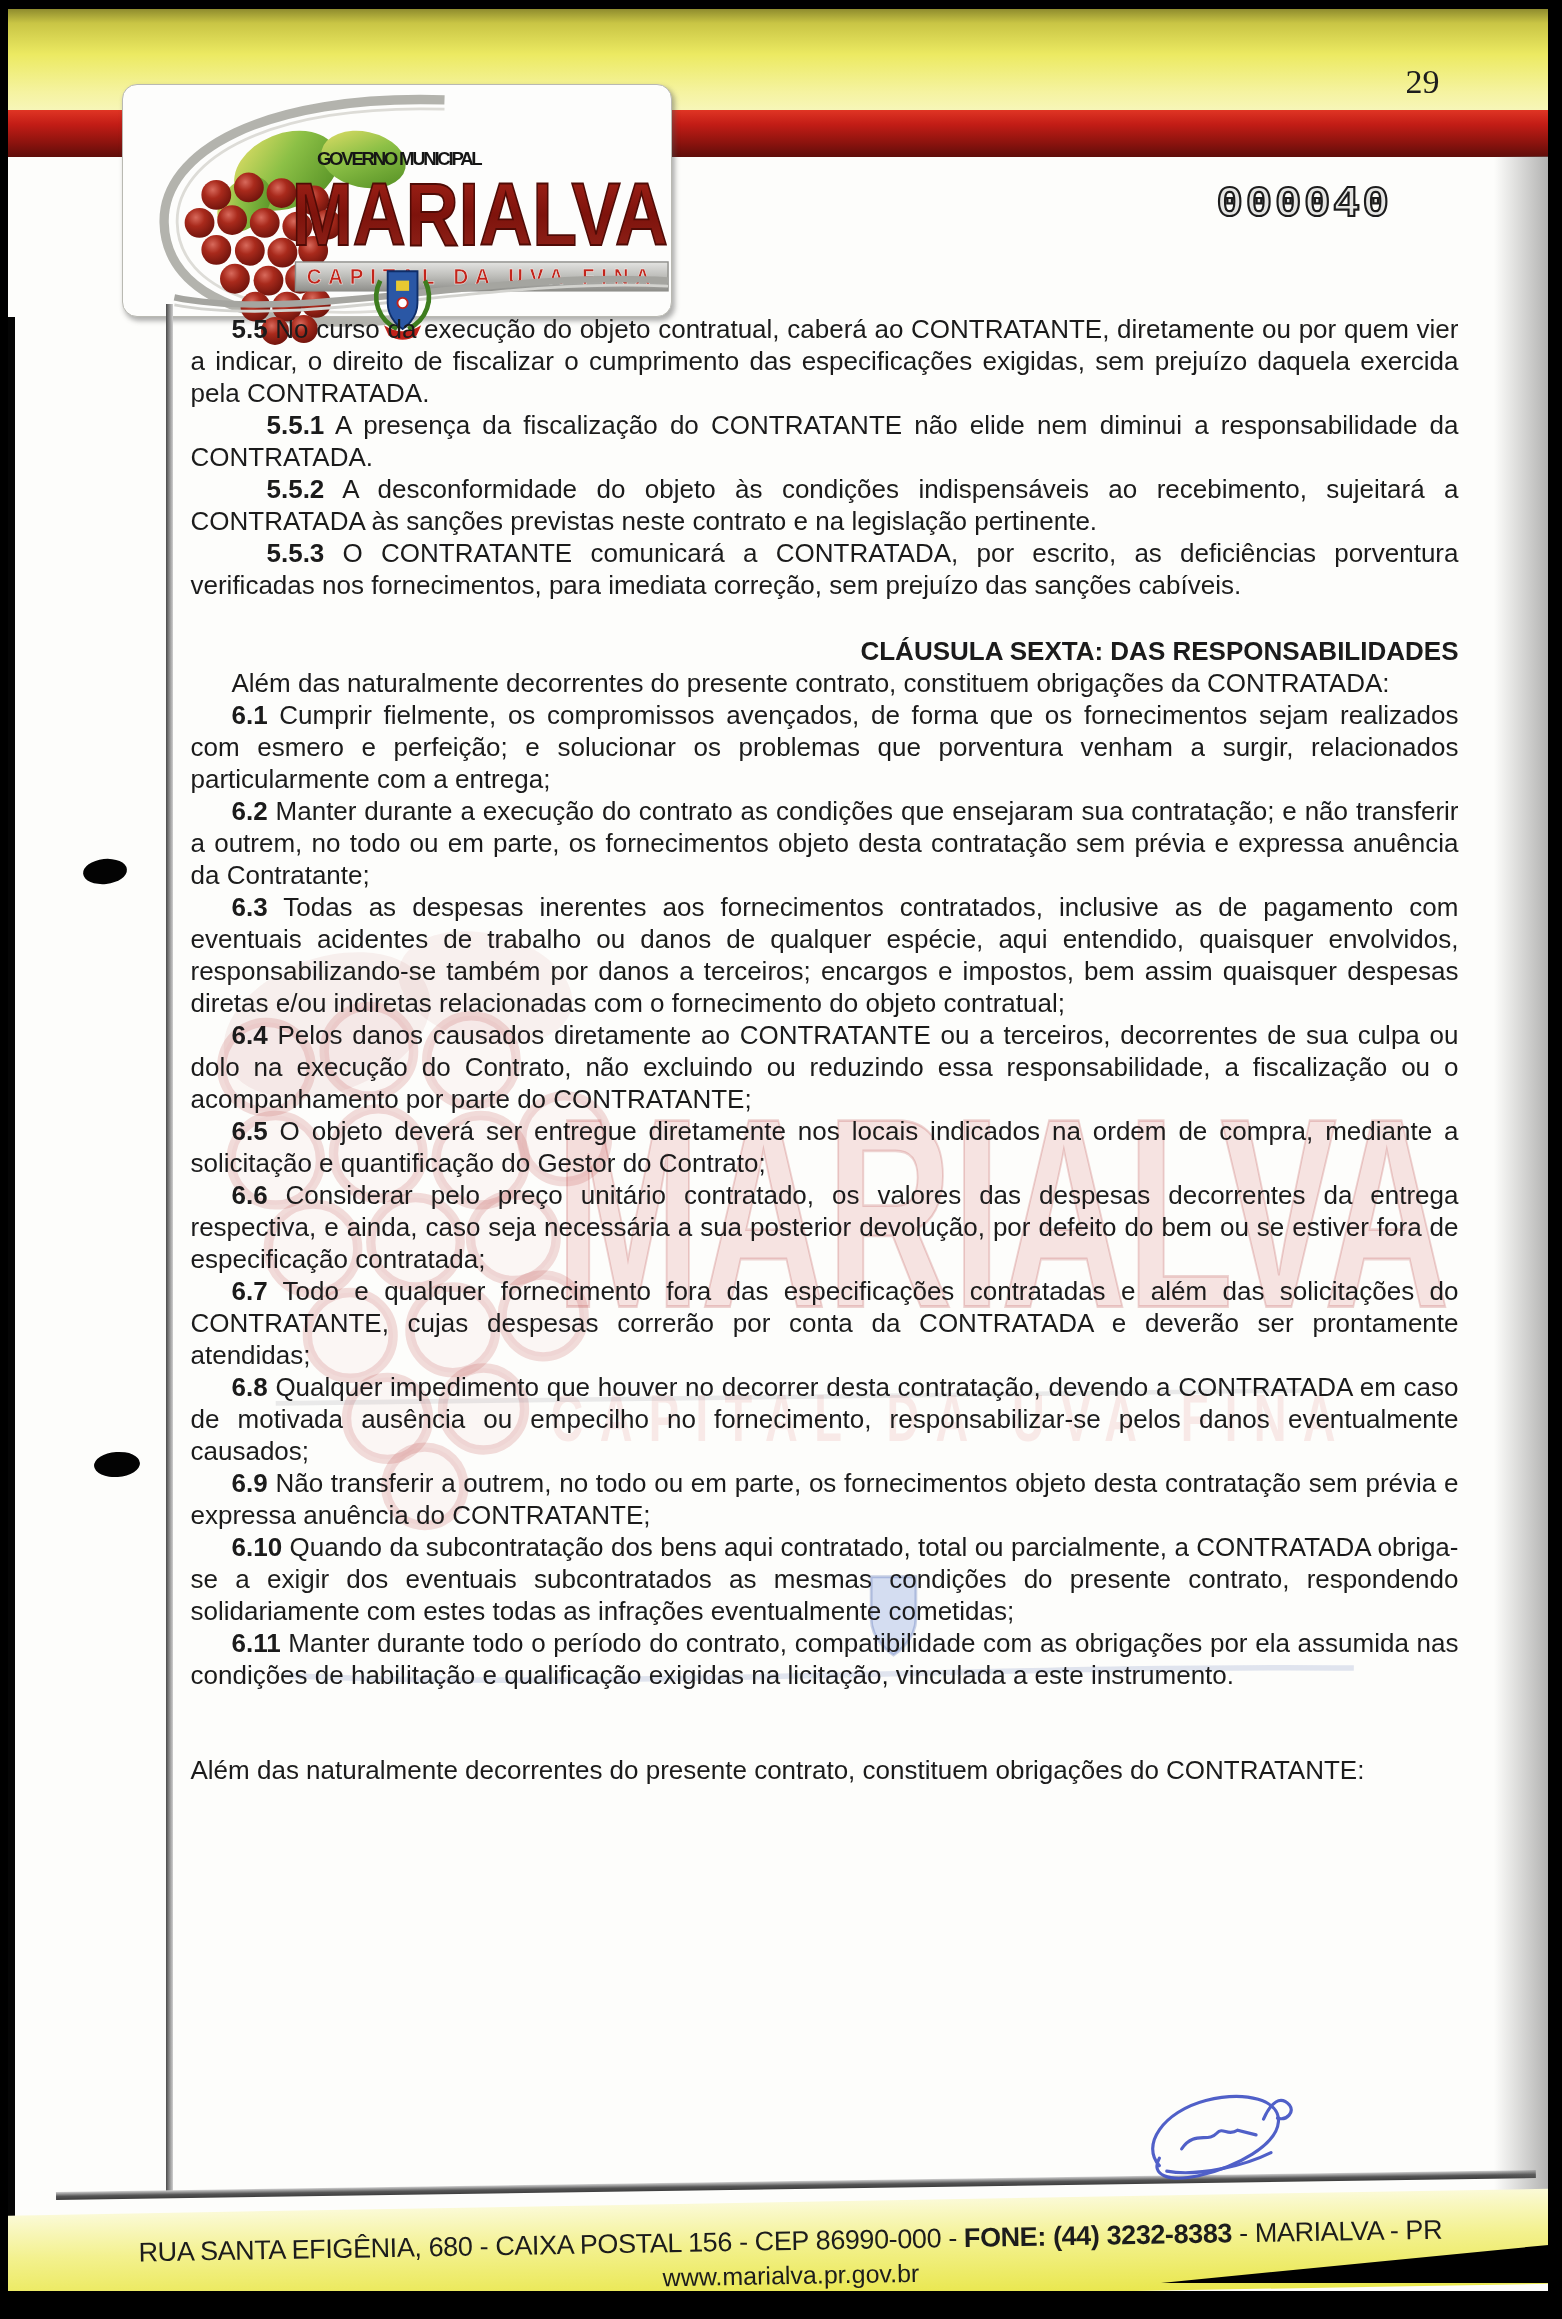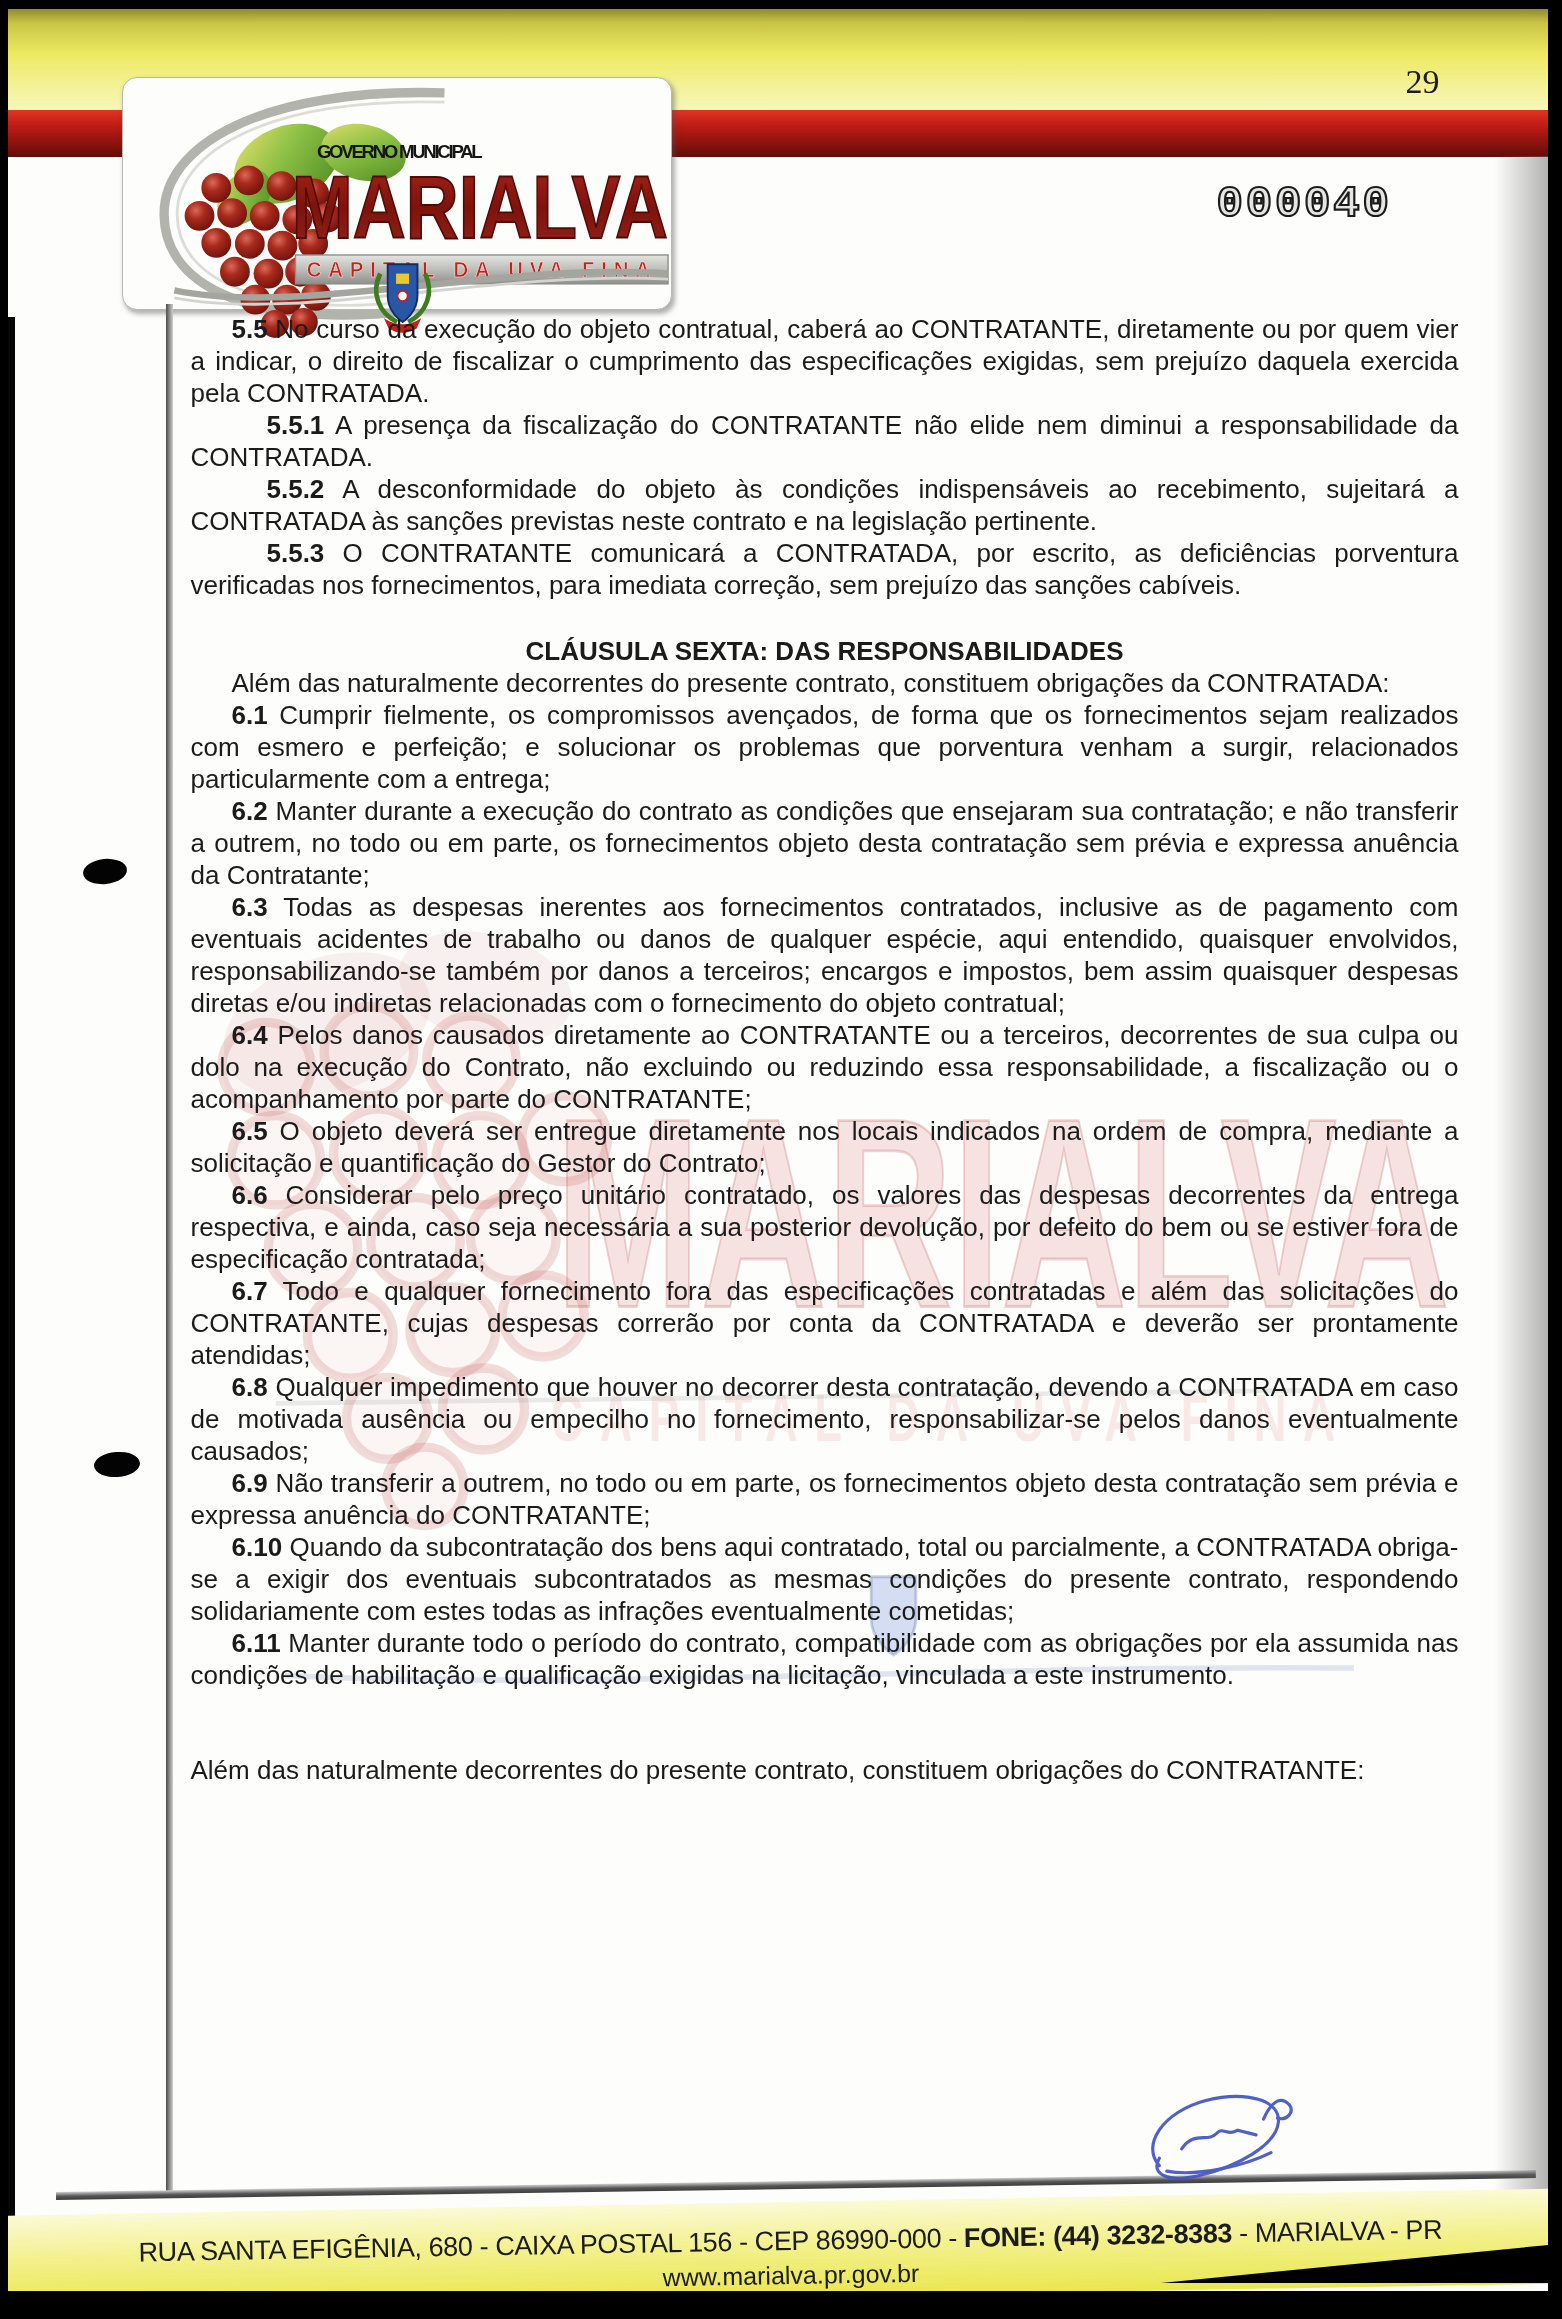--- a/index.html
+++ b/index.html
@@ -14,42 +14,42 @@
         background:linear-gradient(to bottom,#e03524 0%,#c31d16 30%,#8c130e 70%,#5f0e0a 100%);}
   .page-number{position:absolute;left:1398px;top:54px;width:75px;
         font-family:"Liberation Serif", serif;font-size:34px;color:#1d1d1d;}
   .stamp{position:absolute;left:1209px;top:170px;
         font-family:Liberation Mono, monospace;font-size:44px;font-weight:600;
         letter-spacing:2.8px;color:#222;}
   @supports (-webkit-text-stroke: 1px black){
     .stamp{color:rgba(20,20,20,0.10);-webkit-text-stroke:2.2px #1c1c1c;}
   }
   
-  .logo-box{position:absolute;left:114px;top:68px;width:548px;height:231px;
+  .logo-box{position:absolute;left:114px;top:75px;width:548px;height:231px;
         background:#fdfdfc;border:1.9px solid #b9b9b2;border-radius:15px;
         box-shadow:2.8px 3.7px 5.6px rgba(80,80,80,0.45);}
   .logo-box svg{position:absolute;left:0;top:0;overflow:visible;}
   
   .border-left{position:absolute;left:158px;top:295px;width:7.5px;height:1892px;
         background:linear-gradient(to right,#4a4a4a,#9a9a9a 60%,#cfcfcf);}
   .border-bottom{position:absolute;left:48px;top:2183px;width:1480px;height:7.5px;
         background:linear-gradient(to bottom,#cfcfcf,#555 55%,#3d3d3d);
         transform:rotate(-0.85deg);transform-origin:left center;}
   .right-shadow{position:absolute;left:1486px;top:147px;width:54px;height:2042px;
         background:linear-gradient(to right,rgba(120,120,120,0),rgba(105,105,105,0.5));}
   .left-scan-edge{position:absolute;left:0;top:308px;width:7.5px;height:1974px;background:#050505;}
   
   .doc{position:absolute;left:183px;top:304px;width:1268px;
         font-size:26px;line-height:32px;color:#1b1b1b;}
   .doc p{margin:0;text-align:justify;}
   .doc p.i1{text-indent:41px;}
   .doc p.i2{text-indent:76px;}
   .doc p.g1{margin-top:34px;}
   .doc p.g2{margin-top:63px;}
-  .doc p.heading{font-weight:bold;text-align:center;}
+  .doc p.heading{font-weight:bold;text-align:right;}
   .doc b.num{font-weight:bold;margin-top:41px;}
   
   .hole{position:absolute;background:#030303;border-radius:50%;}
   .hole.h1{left:75px;top:850px;width:44px;height:25px;transform:rotate(-6deg);}
   .hole.h2{left:86px;top:1443px;width:46px;height:25px;transform:rotate(-4deg);}
   
   .watermark{position:absolute;left:179px;top:867px;width:1277px;height:820px;pointer-events:none;}
   .signature{position:absolute;left:1125px;top:2071px;width:168px;height:107px;}
   
   .footer-band{position:absolute;left:-9.3px;top:2193px;width:1585px;height:95px;

